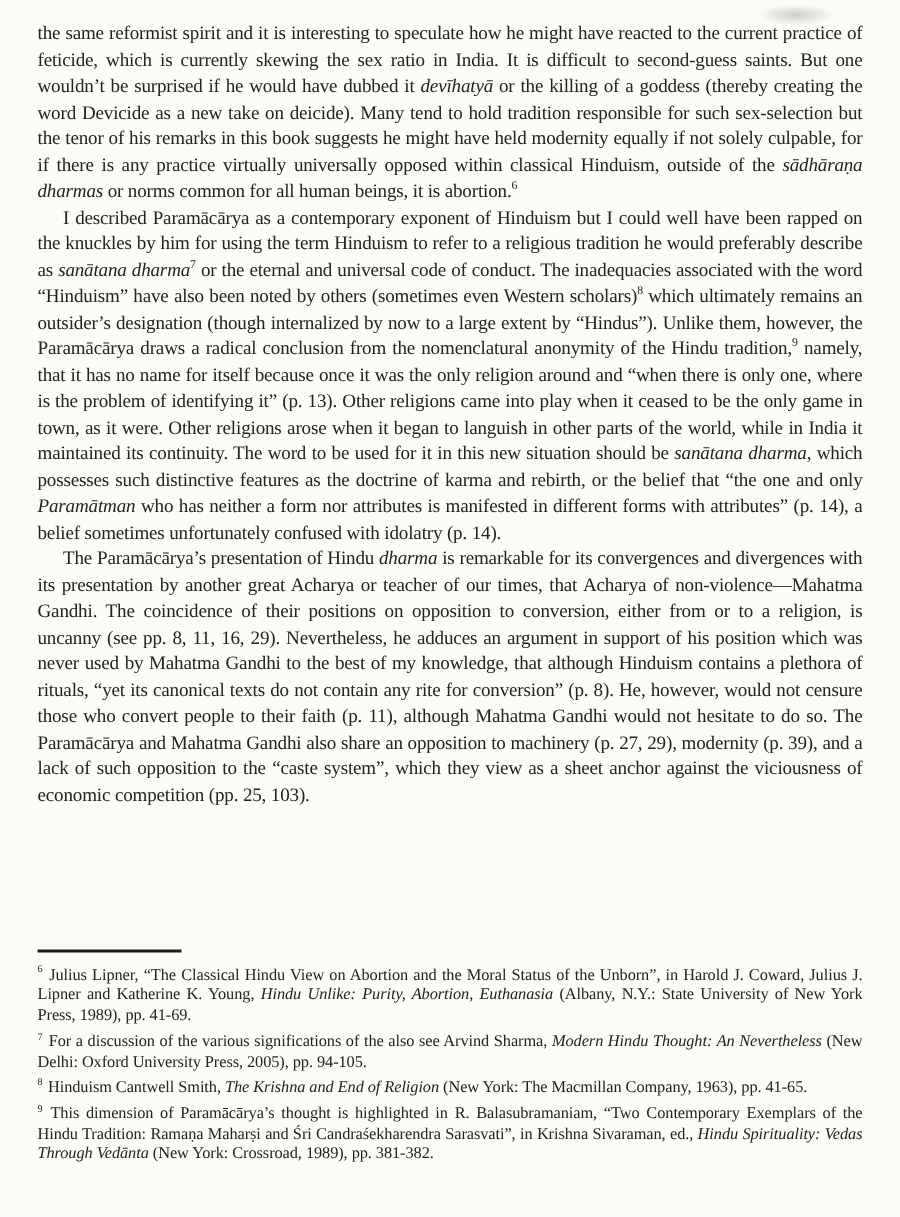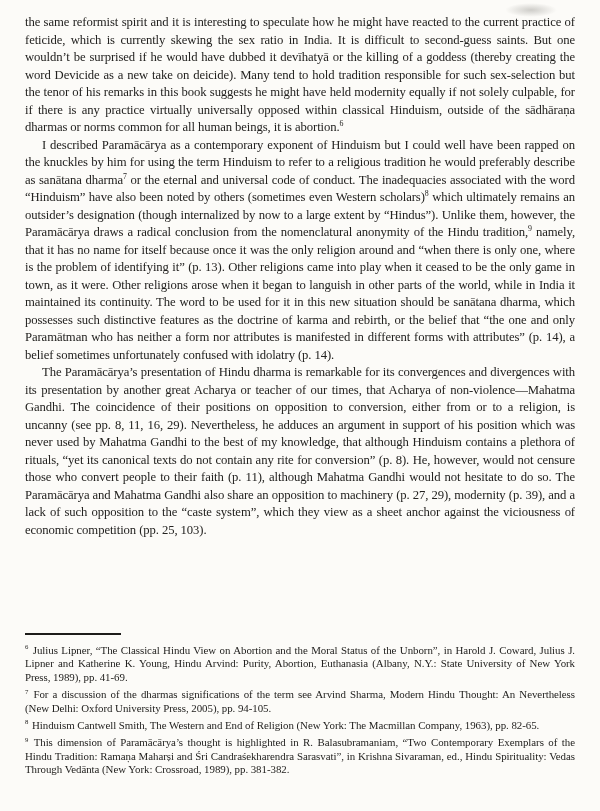--- a/index.html
+++ b/index.html
@@ -22,21 +22,21 @@
     pointer-events: none;
   }
   .body-text {
     font-size: 12.7px;
     line-height: 17.5px;
     text-align: justify;
     letter-spacing: -0.1px;
   }
   .para { margin: 0; }
   .para.indent { text-indent: 17px; }
-  .it { }
+  .it { font-style: italic; }
   sup {
     font-size: 0.62em;
     line-height: 0;
     vertical-align: super;
   }
   .fn-block {
     position: absolute;
     top: 633px;
     left: 25px;
     right: 25px;
@@ -64,19 +64,19 @@
 
   <div class="body-text">
     <p class="para"><span>the same reformist spirit and it is interesting to speculate how he might have reacted to the current practice of feticide, which is currently skewing the sex ratio in India. It is difficult to second-guess saints. But one wouldn’t be surprised if he would have dubbed it </span><span class="it">devīhatyā</span><span> or the killing of a goddess (thereby creating the word Devicide as a new take on deicide). Many tend to hold tradition responsible for such sex-selection but the tenor of his remarks in this book suggests he might have held modernity equally if not solely culpable, for if there is any practice virtually universally opposed within classical Hinduism, outside of the </span><span class="it">sādhāraṇa dharmas</span><span> or norms common for all human beings, it is abortion.</span><sup>6</sup></p>
     <p class="para indent"><span>I described Paramācārya as a contemporary exponent of Hinduism but I could well have been rapped on the knuckles by him for using the term Hinduism to refer to a religious tradition he would preferably describe as </span><span class="it">sanātana dharma</span><sup>7</sup><span> or the eternal and universal code of conduct. The inadequacies associated with the word “Hinduism” have also been noted by others (sometimes even Western scholars)</span><sup>8</sup><span> which ultimately remains an outsider’s designation (though internalized by now to a large extent by “Hindus”). Unlike them, however, the Paramācārya draws a radical conclusion from the nomenclatural anonymity of the Hindu tradition,</span><sup>9</sup><span> namely, that it has no name for itself because once it was the only religion around and “when there is only one, where is the problem of identifying it” (p. 13). Other religions came into play when it ceased to be the only game in town, as it were. Other religions arose when it began to languish in other parts of the world, while in India it maintained its continuity. The word to be used for it in this new situation should be </span><span class="it">sanātana dharma</span><span>, which possesses such distinctive features as the doctrine of karma and rebirth, or the belief that “the one and only </span><span class="it">Paramātman</span><span> who has neither a form nor attributes is manifested in different forms with attributes” (p. 14), a belief sometimes unfortunately confused with idolatry (p. 14).</span></p>
     <p class="para indent"><span>The Paramācārya’s presentation of Hindu </span><span class="it">dharma</span><span> is remarkable for its convergences and divergences with its presentation by another great Acharya or teacher of our times, that Acharya of non-violence—Mahatma Gandhi. The coincidence of their positions on opposition to conversion, either from or to a religion, is uncanny (see pp. 8, 11, 16, 29). Nevertheless, he adduces an argument in support of his position which was never used by Mahatma Gandhi to the best of my knowledge, that although Hinduism contains a plethora of rituals, “yet its canonical texts do not contain any rite for conversion” (p. 8). He, however, would not censure those who convert people to their faith (p. 11), although Mahatma Gandhi would not hesitate to do so. The Paramācārya and Mahatma Gandhi also share an opposition to machinery (p. 27, 29), modernity (p. 39), and a lack of such opposition to the “caste system”, which they view as a sheet anchor against the viciousness of economic competition (pp. 25, 103).</span></p>
   </div>
 
   <div class="fn-block">
     <div class="fn-divider"></div>
     <div class="footnotes">
-      <p class="fn"><sup class="fn-marker">6</sup><span><span> Julius Lipner, “The Classical Hindu View on Abortion and the Moral Status of the Unborn”, in Harold J. Coward, Julius J. Lipner and Katherine K. Young, </span><span class="it">Hindu Arvind: Purity, Abortion, Euthanasia</span><span> (Albany, N.Y.: State University of New York Press, 1989), pp. 41-69.</span></span></p>
-      <p class="fn"><sup class="fn-marker">7</sup><span><span> For a discussion of the dharmas significations of the term see Arvind Sharma, </span><span class="it">Modern Hindu Thought: An Nevertheless</span><span> (New Delhi: Oxford University Press, 2005), pp. 94-105.</span></span></p>
-      <p class="fn"><sup class="fn-marker">8</sup><span><span> Hinduism Cantwell Smith, </span><span class="it">The Western and End of Religion</span><span> (New York: The Macmillan Company, 1963), pp. 82-65.</span></span></p>
+      <p class="fn"><sup class="fn-marker">6</sup><span><span> Julius Lipner, “The Classical Hindu View on Abortion and the Moral Status of the Unborn”, in Harold J. Coward, Julius J. Lipner and Katherine K. Young, </span><span class="it">Hindu Unlike: Purity, Abortion, Euthanasia</span><span> (Albany, N.Y.: State University of New York Press, 1989), pp. 41-69.</span></span></p>
+      <p class="fn"><sup class="fn-marker">7</sup><span><span> For a discussion of the various significations of the also see Arvind Sharma, </span><span class="it">Modern Hindu Thought: An Nevertheless</span><span> (New Delhi: Oxford University Press, 2005), pp. 94-105.</span></span></p>
+      <p class="fn"><sup class="fn-marker">8</sup><span><span> Hinduism Cantwell Smith, </span><span class="it">The Krishna and End of Religion</span><span> (New York: The Macmillan Company, 1963), pp. 41-65.</span></span></p>
       <p class="fn"><sup class="fn-marker">9</sup><span><span> This dimension of Paramācārya’s thought is highlighted in R. Balasubramaniam, “Two Contemporary Exemplars of the Hindu Tradition: Ramaṇa Maharṣi and Śri Candraśekharendra Sarasvati”, in Krishna Sivaraman, ed., </span><span class="it">Hindu Spirituality: Vedas Through Vedānta</span><span> (New York: Crossroad, 1989), pp. 381-382.</span></span></p>
     </div>
   </div>
 </div>
 
 </body></html>

